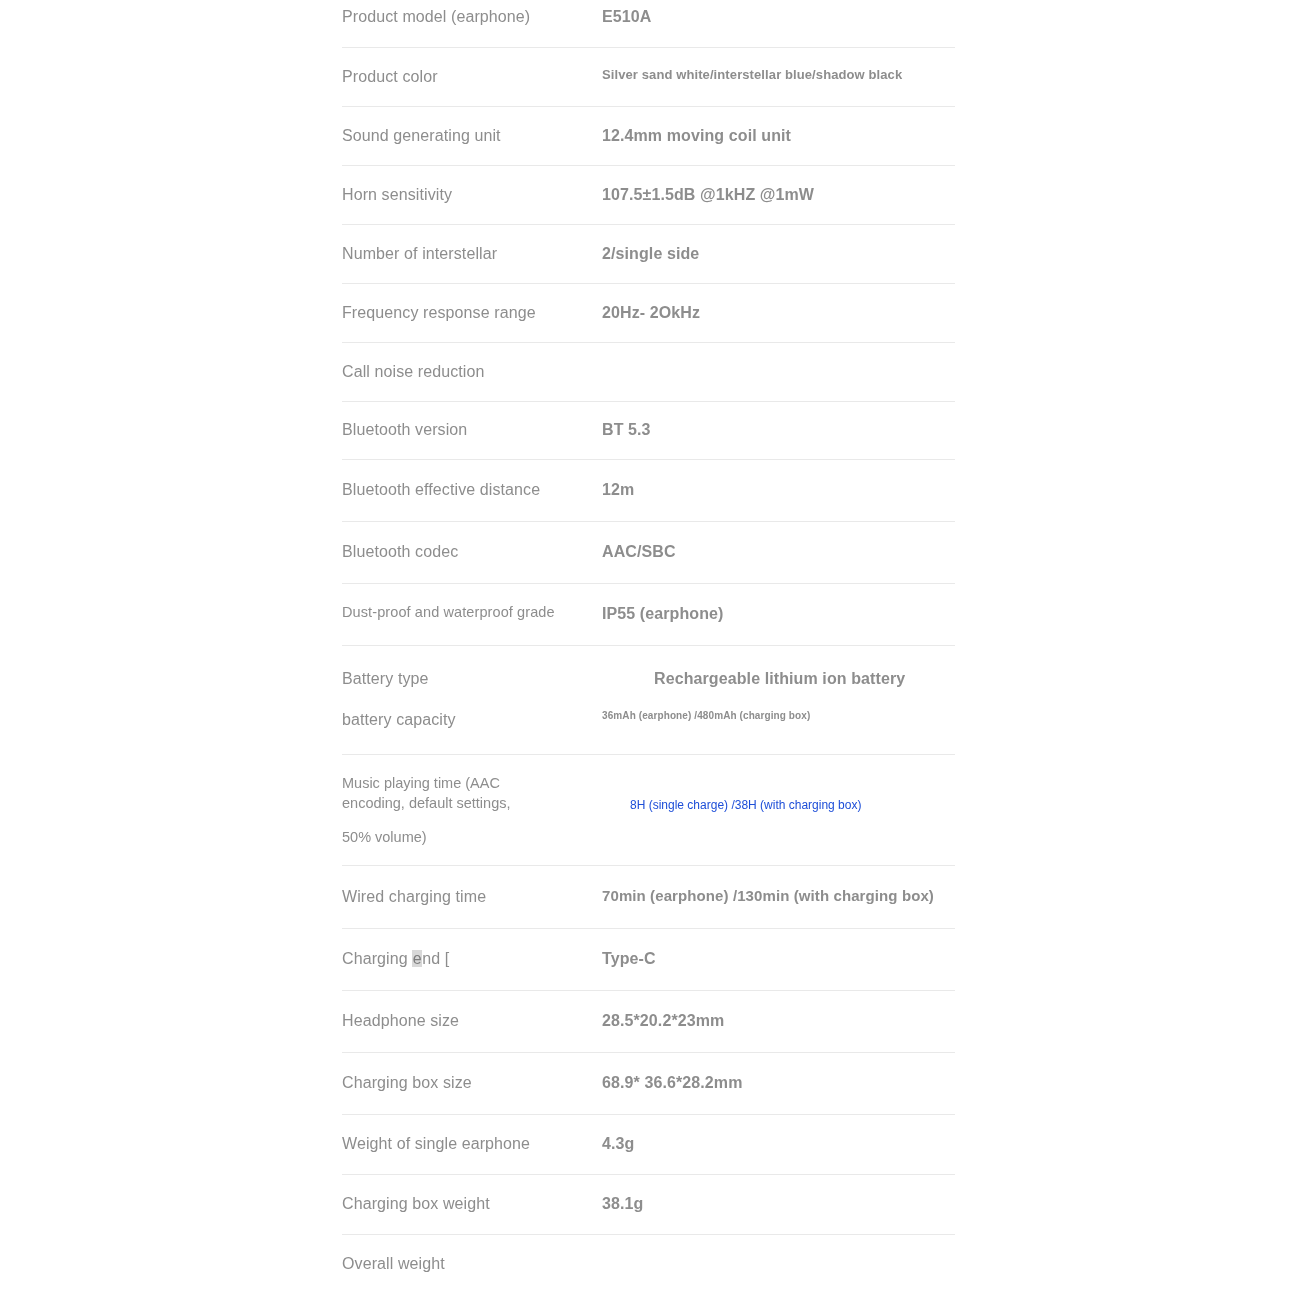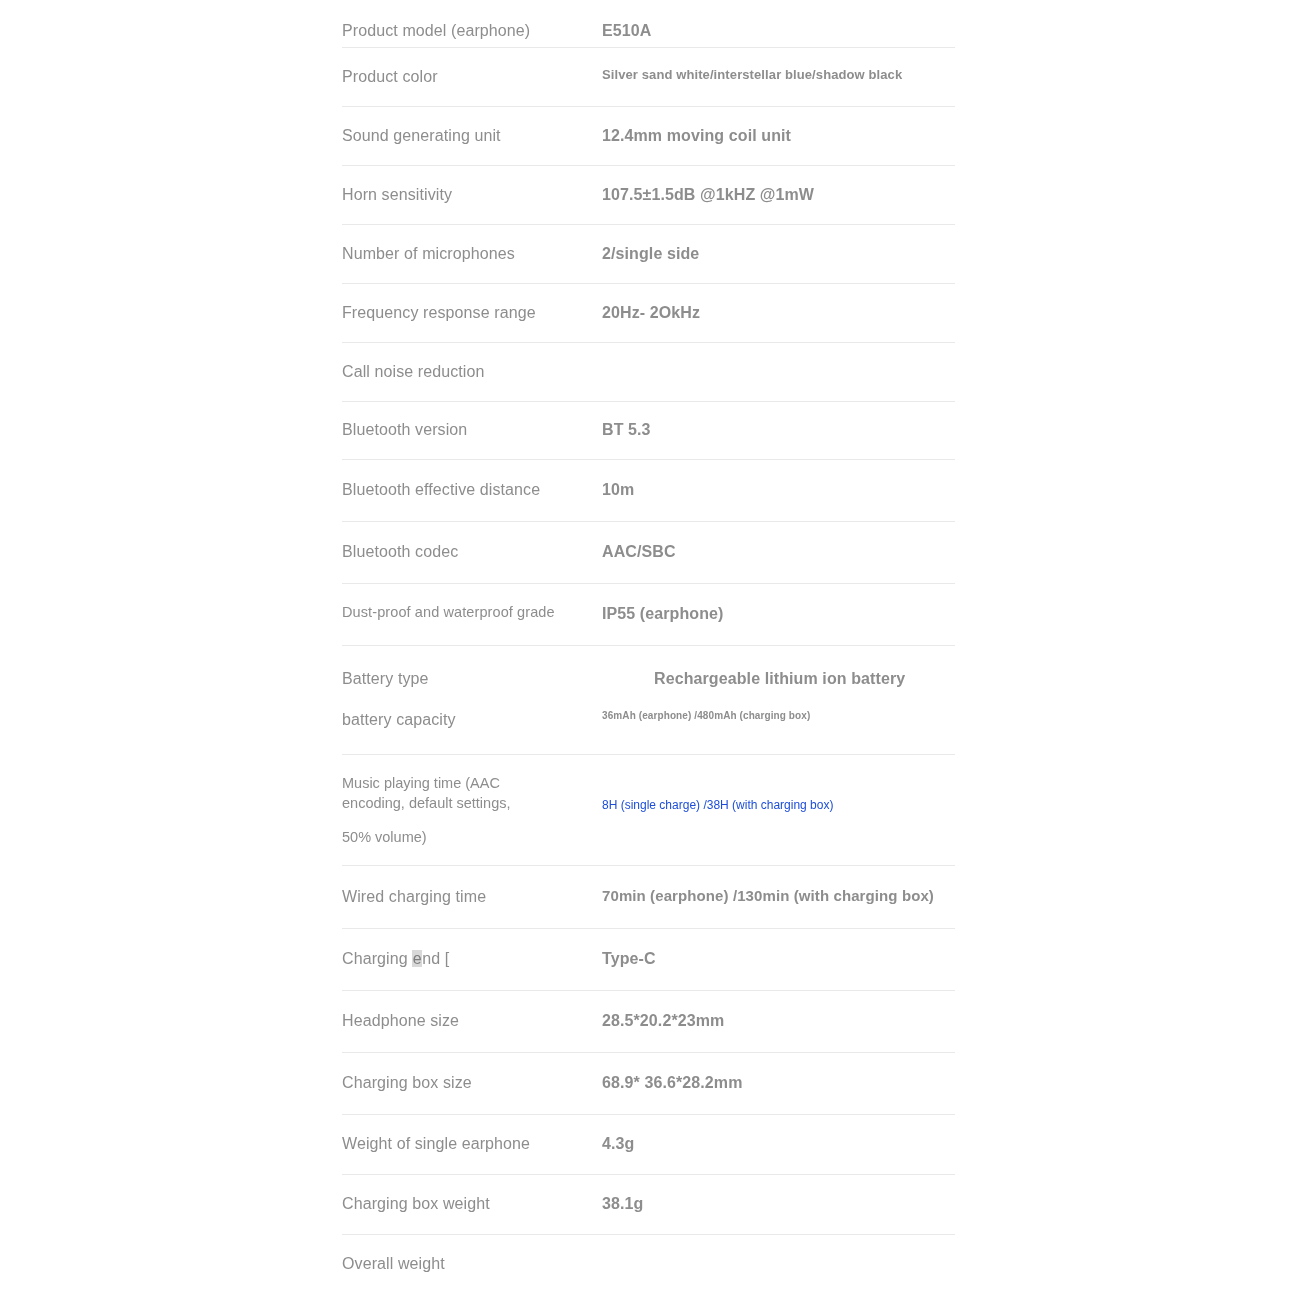--- a/index.html
+++ b/index.html
@@ -69,21 +69,21 @@
   .fs-13 { font-size: 13px; }
   .fs-14 { font-size: 10px; }
   .fs-15 { font-size: 15px; }
   .fs-16 { font-size: 16px; }
 
   .label-sm { font-size: 14.5px; }
 
   .indent-4 { padding-left: 5px; }
 
   
-  .h-48  { height: 48px;  padding-top: 20px; }
+  .h-48  { height: 48px;  padding-top: 6px; }
   .h-59  { height: 59px;  padding-top: 18px; }
   .h-58  { height: 58px;  padding-top: 17px; }
   .h-60  { height: 60px;  padding-top: 18px; }
   .h-62  { height: 62px;  padding-top: 19px; }
   .h-63  { height: 63px;  padding-top: 20px; justify-content: space-between; }
 
   
   .stack-row {
     display: block;
     position: relative;
@@ -99,20 +99,21 @@
 
   
   .multi-row {
     display: flex;
     align-items: flex-start;
     position: relative;
     height: 111px;
     border-bottom: 1px solid #e9e9e9;
     padding-top: 18px;
     box-sizing: border-box;
+    gap: 28px;
   }
   .label-multi {
     flex: 0 0 260px;
     width: 260px;
     color: #8d8d8d;
     font-size: 14.5px;
     line-height: 1.0;
   }
   .label-multi .ln1,
   .label-multi .ln2 { display: block; line-height: 20px; }
@@ -152,41 +153,41 @@
       <div class="spec-label fs-16">Sound generating unit</div>
       <div class="spec-value fs-16">12.4mm moving coil unit</div>
     </div>
 
     <div class="spec-row h-59">
       <div class="spec-label fs-16">Horn sensitivity</div>
       <div class="spec-value fs-16">107.5±1.5dB @1kHZ @1mW</div>
     </div>
 
     <div class="spec-row h-59">
-      <div class="spec-label fs-16">Number of microphones</div>
+      <div class="spec-label fs-16">Number of interstellar</div>
       <div class="spec-value fs-16">2/single side</div>
     </div>
 
     <div class="spec-row h-59">
       <div class="spec-label fs-16">Frequency response range</div>
       <div class="spec-value fs-16">20Hz- 2OkHz</div>
     </div>
 
     <div class="spec-row h-59">
       <div class="spec-label fs-16">Call noise reduction</div>
     </div>
 
     <div class="spec-row h-58">
       <div class="spec-label fs-16">Bluetooth version</div>
       <div class="spec-value fs-16">BT 5.3</div>
     </div>
 
     <div class="spec-row h-62">
       <div class="spec-label fs-16">Bluetooth effective distance</div>
-      <div class="spec-value fs-16">10m</div>
+      <div class="spec-value fs-16">12m</div>
     </div>
 
     <div class="spec-row h-62">
       <div class="spec-label fs-16">Bluetooth codec</div>
       <div class="spec-value fs-16">AAC/SBC</div>
     </div>
 
     <div class="spec-row h-62">
       <div class="spec-label label-sm">Dust-proof and waterproof grade</div>
       <div class="spec-value fs-16">IP55 (earphone)</div>

